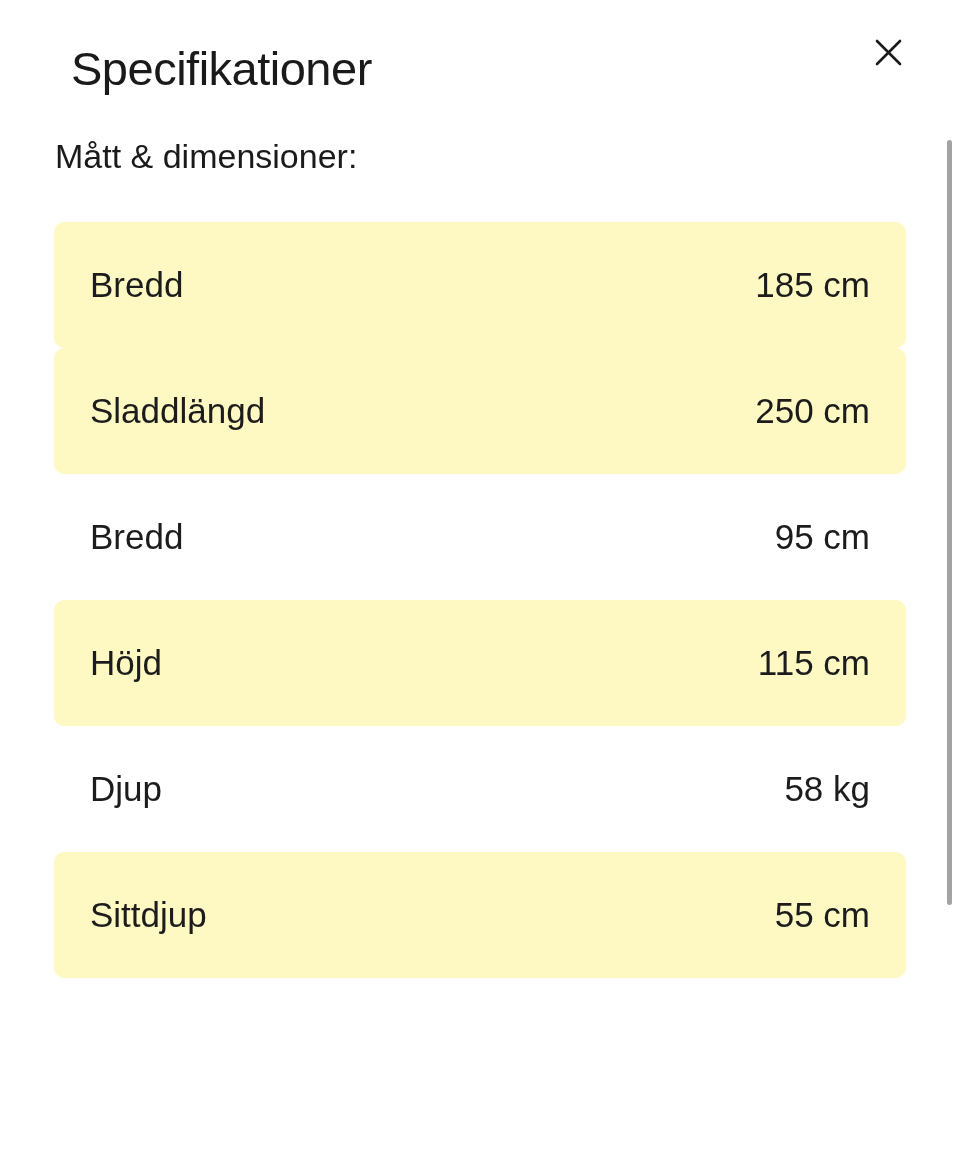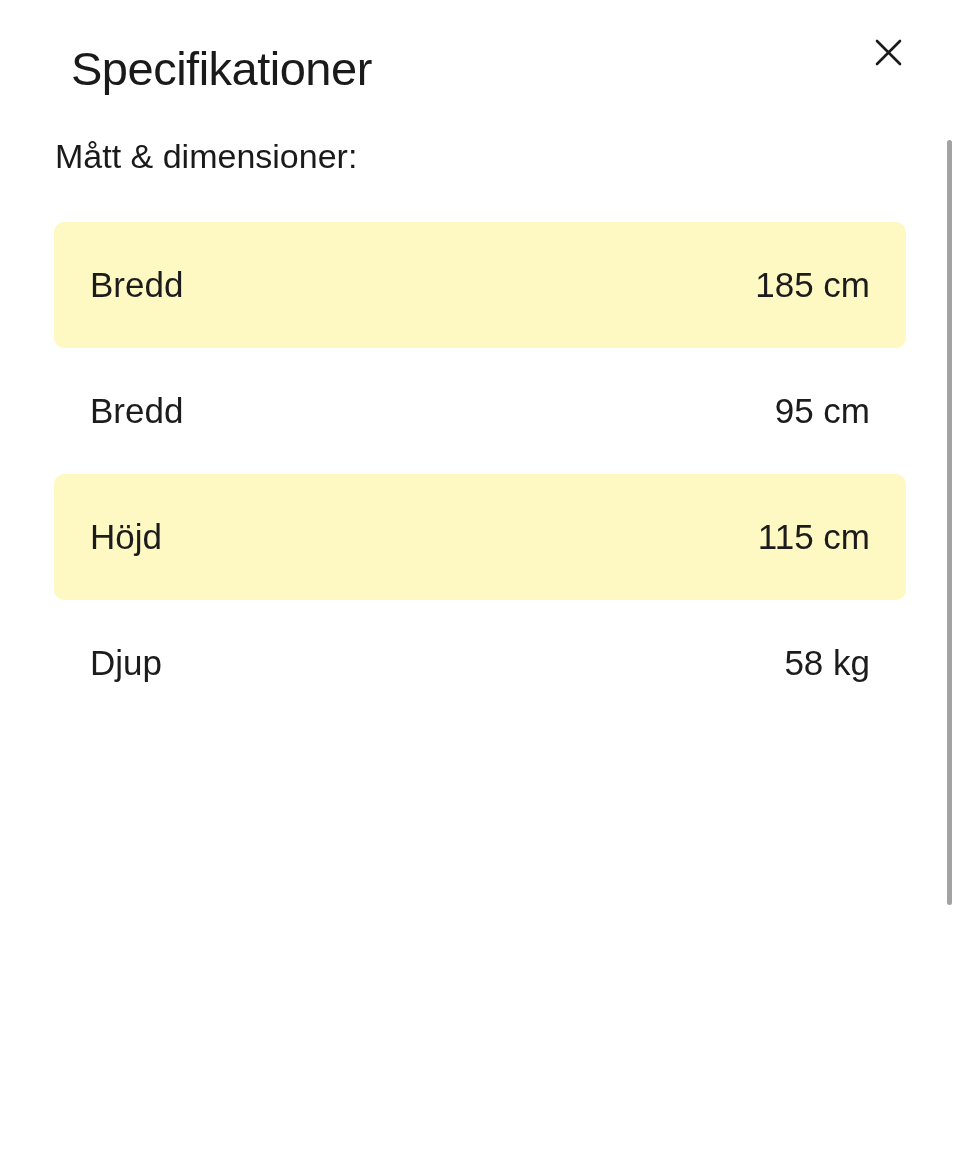--- a/index.html
+++ b/index.html
@@ -103,29 +103,37 @@
     </span>
   </button>
 
   <h2 class="section-heading">Mått &amp; dimensioner:</h2>
 
   <div class="spec-list" id="spec-list">
       <div class="spec-row alt">
         <span class="spec-label">Bredd</span>
         <span class="spec-value">185 cm</span>
       </div>
+      <div class="spec-row alt">
+        <span class="spec-label">Sladdlängd</span>
+        <span class="spec-value">250 cm</span>
+      </div>
       <div class="spec-row">
         <span class="spec-label">Bredd</span>
         <span class="spec-value">95 cm</span>
       </div>
       <div class="spec-row alt">
         <span class="spec-label">Höjd</span>
         <span class="spec-value">115 cm</span>
       </div>
       <div class="spec-row">
         <span class="spec-label">Djup</span>
         <span class="spec-value">58 kg</span>
       </div>
+      <div class="spec-row alt">
+        <span class="spec-label">Sittdjup</span>
+        <span class="spec-value">55 cm</span>
+      </div>
     </div>
 
   <div class="scrollbar-thumb"></div>
 
 </div>
 
 </body></html>

